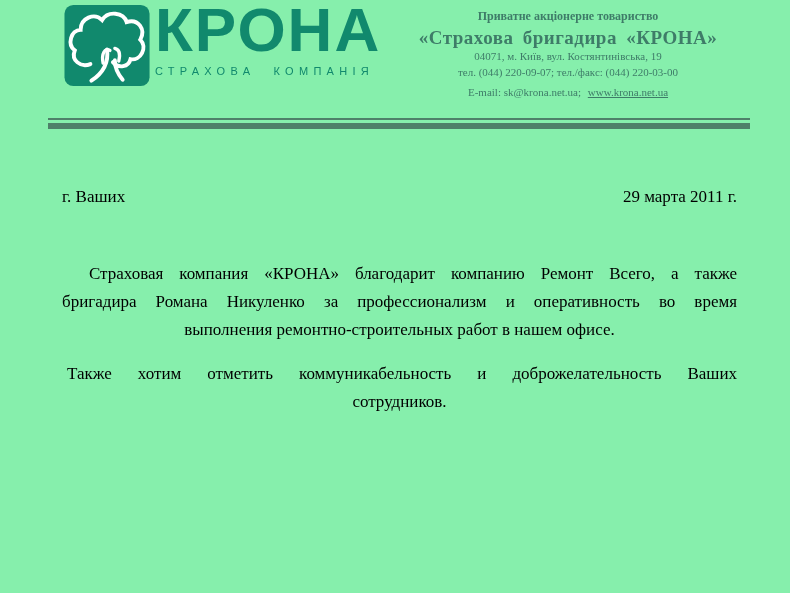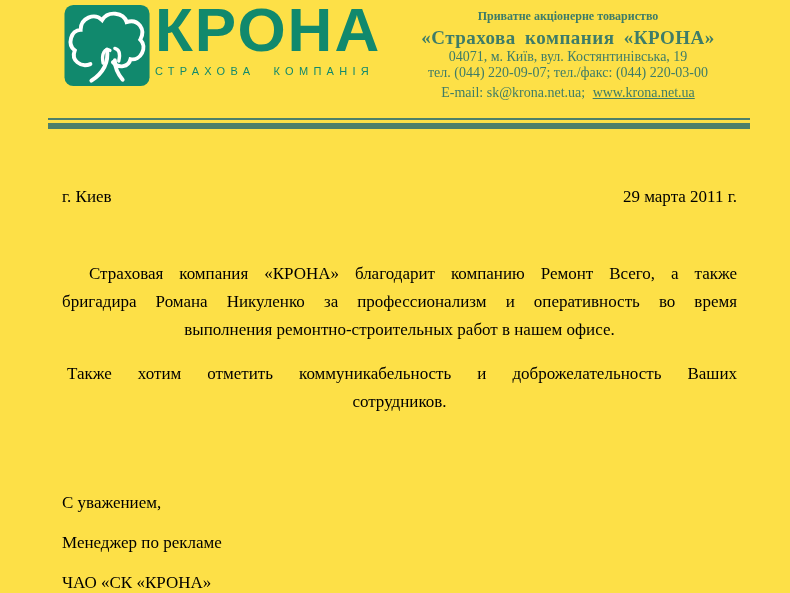--- a/index.html
+++ b/index.html
@@ -5,21 +5,21 @@
   * { box-sizing: border-box; }
   html, body {
     margin: 0; padding: 0;
     width: 790px; height: 593px;
     background: #ffffff;
     overflow: hidden;
   }
   .page {
     position: relative;
     width: 790px; height: 593px;
-    background: #fde047;
+    background: #86efac;
   }
 
   
   .letterhead { position: relative; height: 116px; }
 
   .logo {
     position: absolute; left: 64px; top: 4px;
     display: flex; align-items: flex-start;
   }
   .logo-mark { width: 88px; height: 84px; display: block; }
@@ -52,21 +52,21 @@
     color: #3e7c68;
   }
   .org-type {
     font-size: 12px; font-weight: bold; line-height: 20px;
   }
   .org-name {
     font-size: 19px; font-weight: bold; line-height: 23px;
     letter-spacing: 0.5px; word-spacing: 4px;
     white-space: nowrap;
   }
-  .org-line { font-size: 14px; line-height: 15.5px; white-space: nowrap; }
+  .org-line { font-size: 11px; line-height: 15.5px; white-space: nowrap; }
   .org-contacts { margin-top: 5px; }
   .site {
     color: #3e7c68;
     text-decoration: underline;
     cursor: pointer;
     margin-left: 4px;
   }
 
   
   .rule { margin: 2px 40px 0 48px; }
@@ -125,55 +125,50 @@
         <path d="M 52 57 C 52 64 55 71 60 77" fill="none" stroke="#ffffff" stroke-width="4" stroke-linecap="round"></path>
       </svg>
       <div class="logo-text">
         <div class="brand">КРОНА</div>
         <div class="tagline">СТРАХОВА КОМПАНІЯ</div>
       </div>
     </div>
 
     <div class="org-block">
       <div class="org-type">Приватне акціонерне товариство</div>
-      <div class="org-name">«Страхова компания «КРОНА»</div>
+      <div class="org-name">«Страхова бригадира «КРОНА»</div>
       <div class="org-line">04071, м. Київ, вул. Костянтинівська, 19</div>
       <div class="org-line">тел. (044) 220-09-07; тел./факс: (044) 220-03-00</div>
       <div class="org-line org-contacts">
         <span>E-mail: sk@krona.net.ua;</span>
         <a class="site">www.krona.net.ua</a>
       </div>
     </div>
 
   </header>
 
   <div class="rule">
     <div class="rule-thin"></div>
     <div class="rule-thick"></div>
   </div>
 
   <main class="content">
 
     <div class="date-row">
-      <span>г. Киев</span>
+      <span>г. Ваших</span>
       <span>29 марта 2011 г.</span>
     </div>
 
     <p class="para p1">
       <span class="jline indent1">Страховая компания «КРОНА» благодарит компанию Ремонт Всего, а также</span>
       <span class="jline">бригадира Романа Никуленко за профессионализм и оперативность во время</span>
       <span class="lline">выполнения ремонтно-строительных работ в нашем офисе.</span>
     </p>
 
     <p class="para p2">
       <span class="jline indent2">Также хотим отметить коммуникабельность и доброжелательность Ваших</span>
       <span class="lline">сотрудников.</span>
     </p>
 
-    <div class="signature">
-      <p>С уважением,</p>
-      <p>Менеджер по рекламе</p>
-      <p>ЧАО «СК «КРОНА»</p>
-    </div>
 
   </main>
 
 </div>
 
 </body></html>

